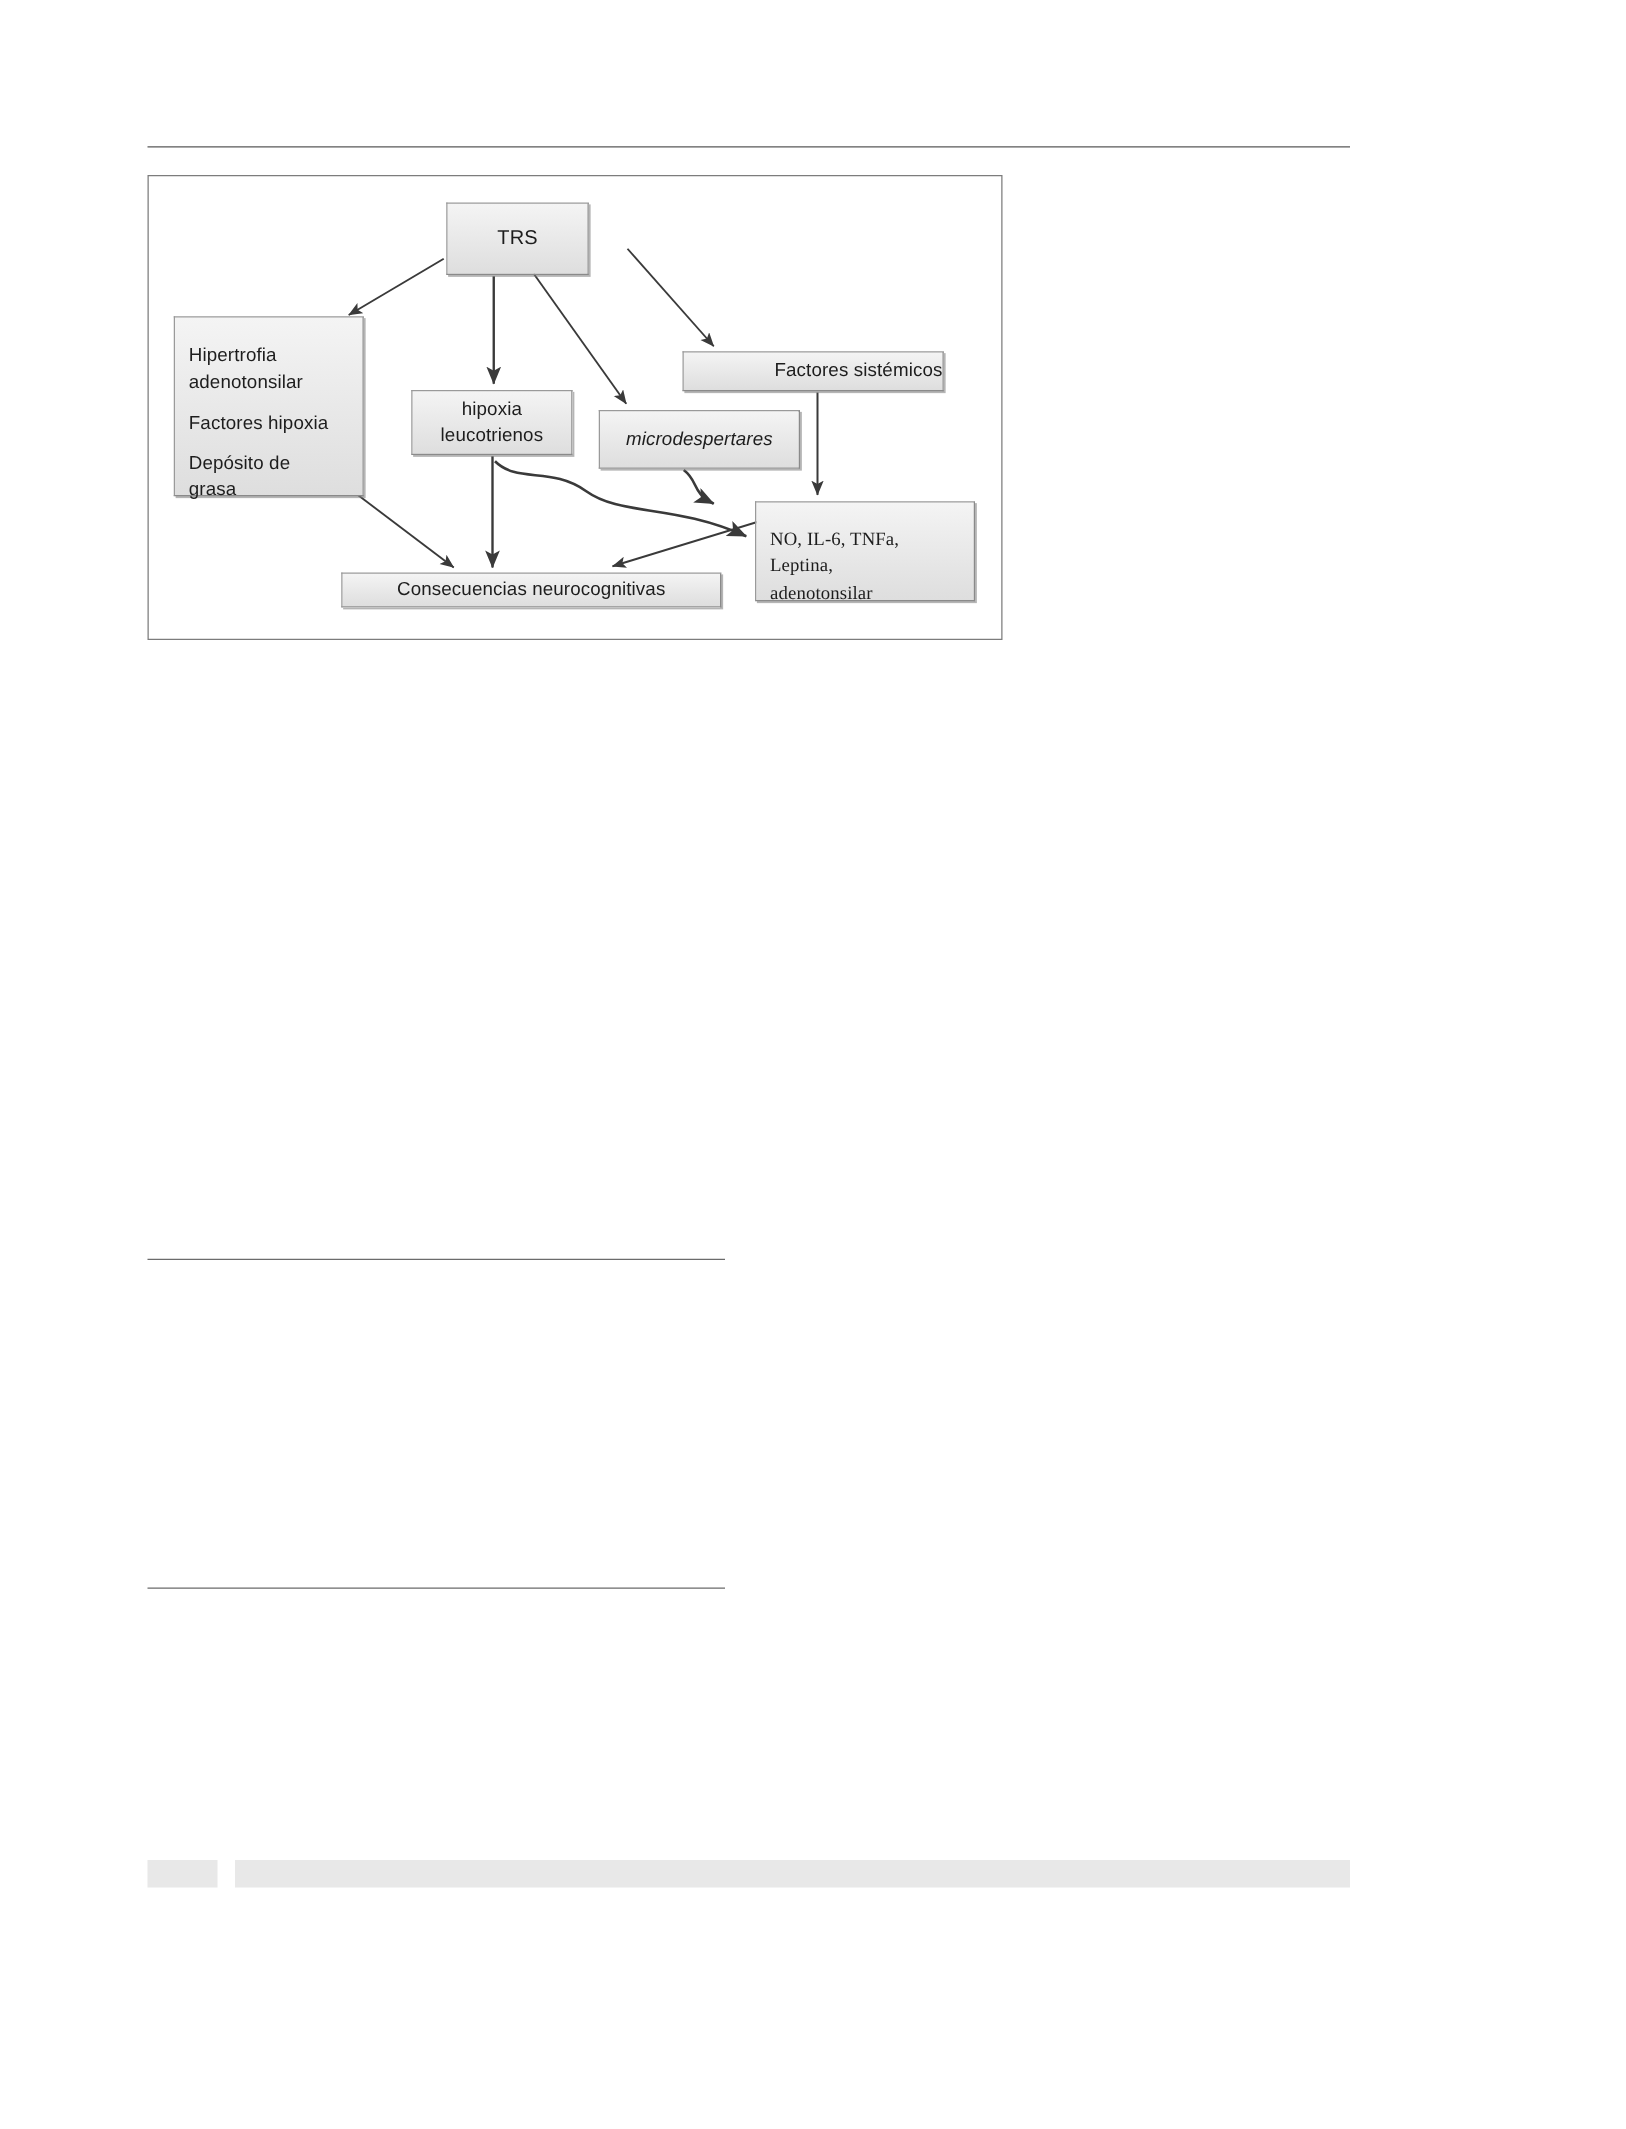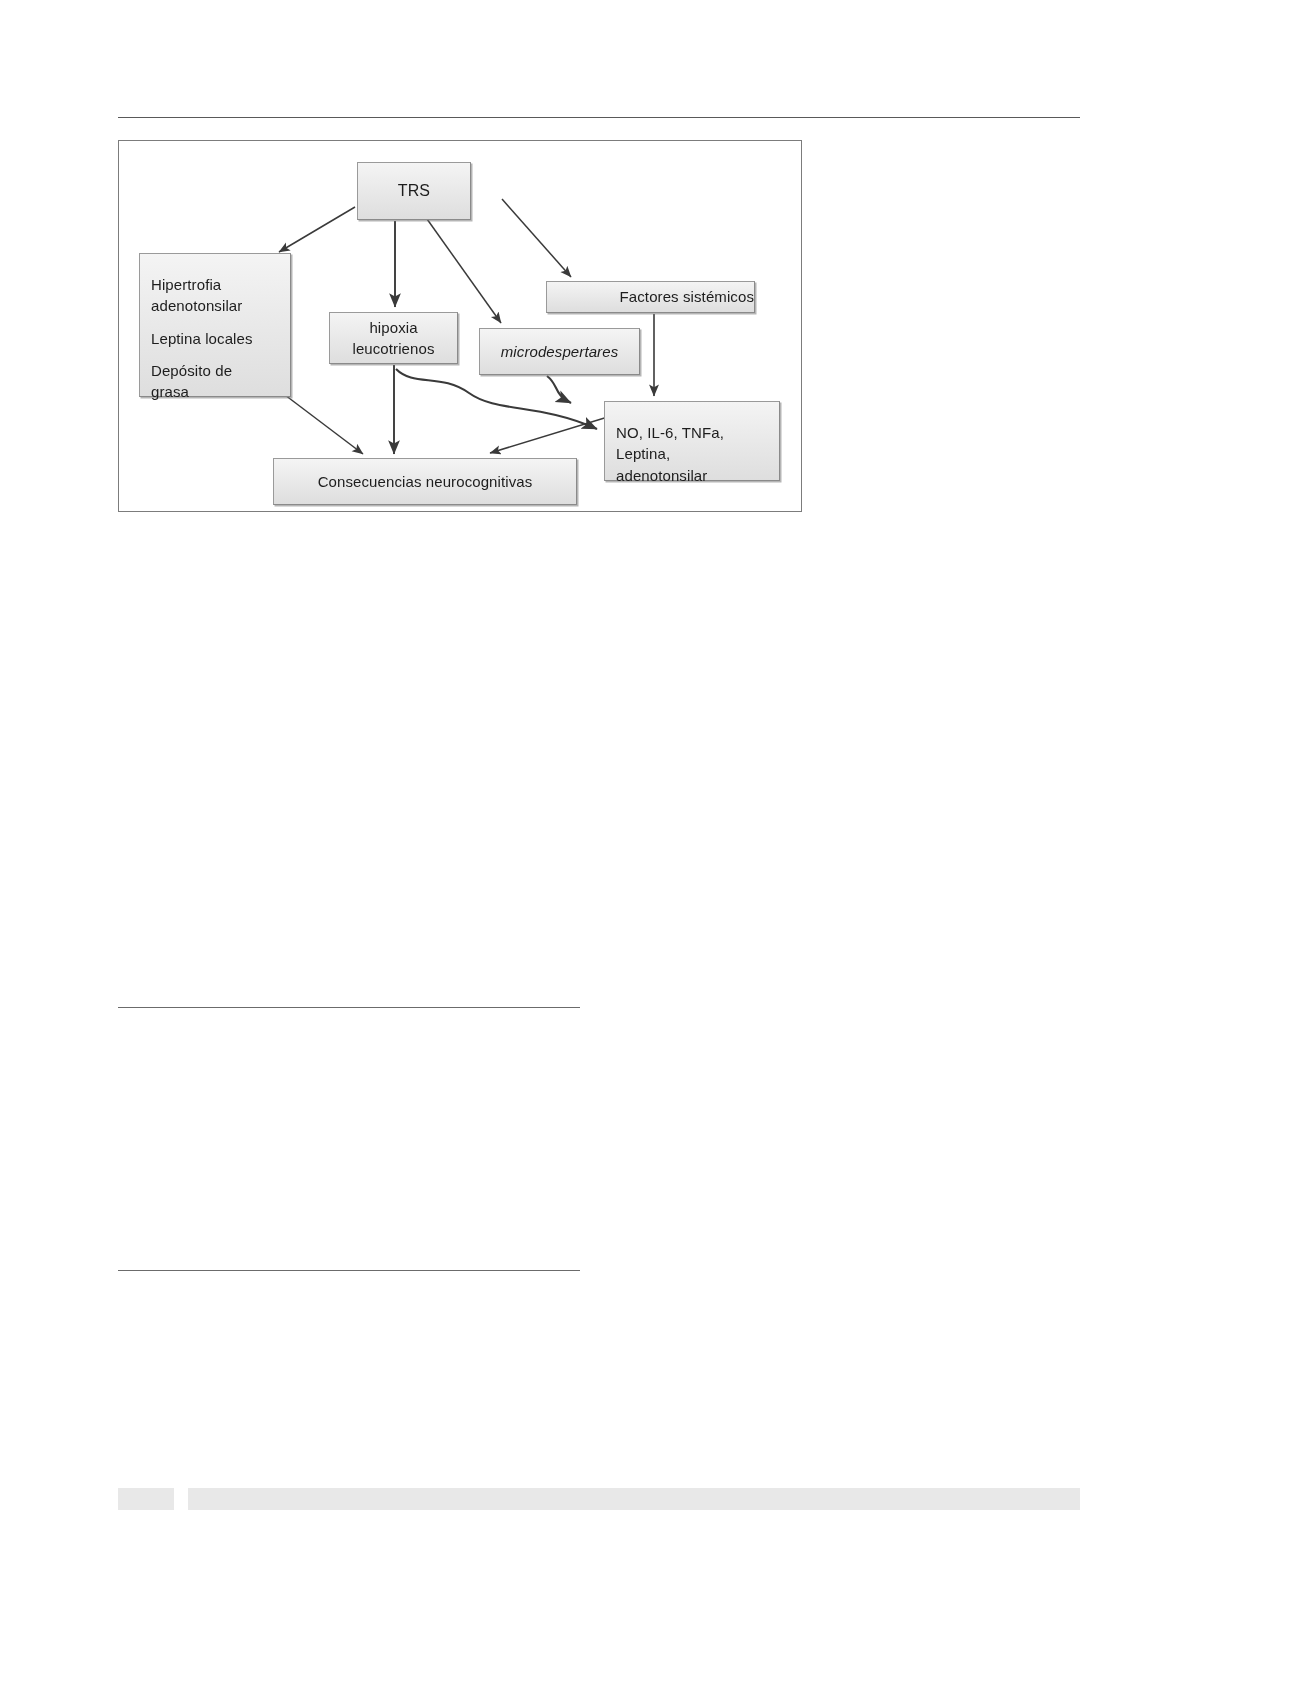--- a/index.html
+++ b/index.html
@@ -67,22 +67,22 @@
   .node.left{
     padding:20px 10px 8px 11px;text-align:left;
   }
 
   
   #node-trs      {left:238px;top:21px;width:114px;height:58px;font-size:16px;}
   #node-hiper    {left:20px;top:112px;width:152px;height:144px;}
   #node-hipoxia  {left:210px;top:171px;width:129px;height:52px;}
   #node-micro    {left:360px;top:187px;width:161px;height:47px;font-style:italic;}
   #node-factores {left:427px;top:140px;width:209px;height:32px;justify-content:flex-end;}
-  #node-no       {left:485px;top:260px;width:176px;height:80px;}
-  #node-conseq   {left:154px;top:317px;width:304px;height:47px;}
+  #node-no       {left:485px;top:260px;width:176px;height:80px;font-family:Liberation Serif, serif;}
+  #node-conseq   {left:154px;top:317px;width:304px;height:28px;}
 
   #node-hiper p{margin:0 0 11px 0;}
   #node-hiper p:last-child{margin-bottom:0;}
   #node-no p{margin:0;}
 </style>
 </head>
 <body>
 
 <div class="page">
 
@@ -121,21 +121,21 @@
     <div class="node center" id="node-trs">
       <span>TRS</span>
     </div>
 
     <div class="node left" id="node-hiper">
       <p>
         <span>Hipertrofia</span><br>
         <span>adenotonsilar</span>
       </p>
       <p>
-        <span>Leptina locales</span>
+        <span>Factores hipoxia</span>
       </p>
       <p>
         <span>Depósito de</span><br>
         <span>grasa</span>
       </p>
     </div>
 
     <div class="node center" id="node-hipoxia">
       <span>
         <span>hipoxia</span><br>

